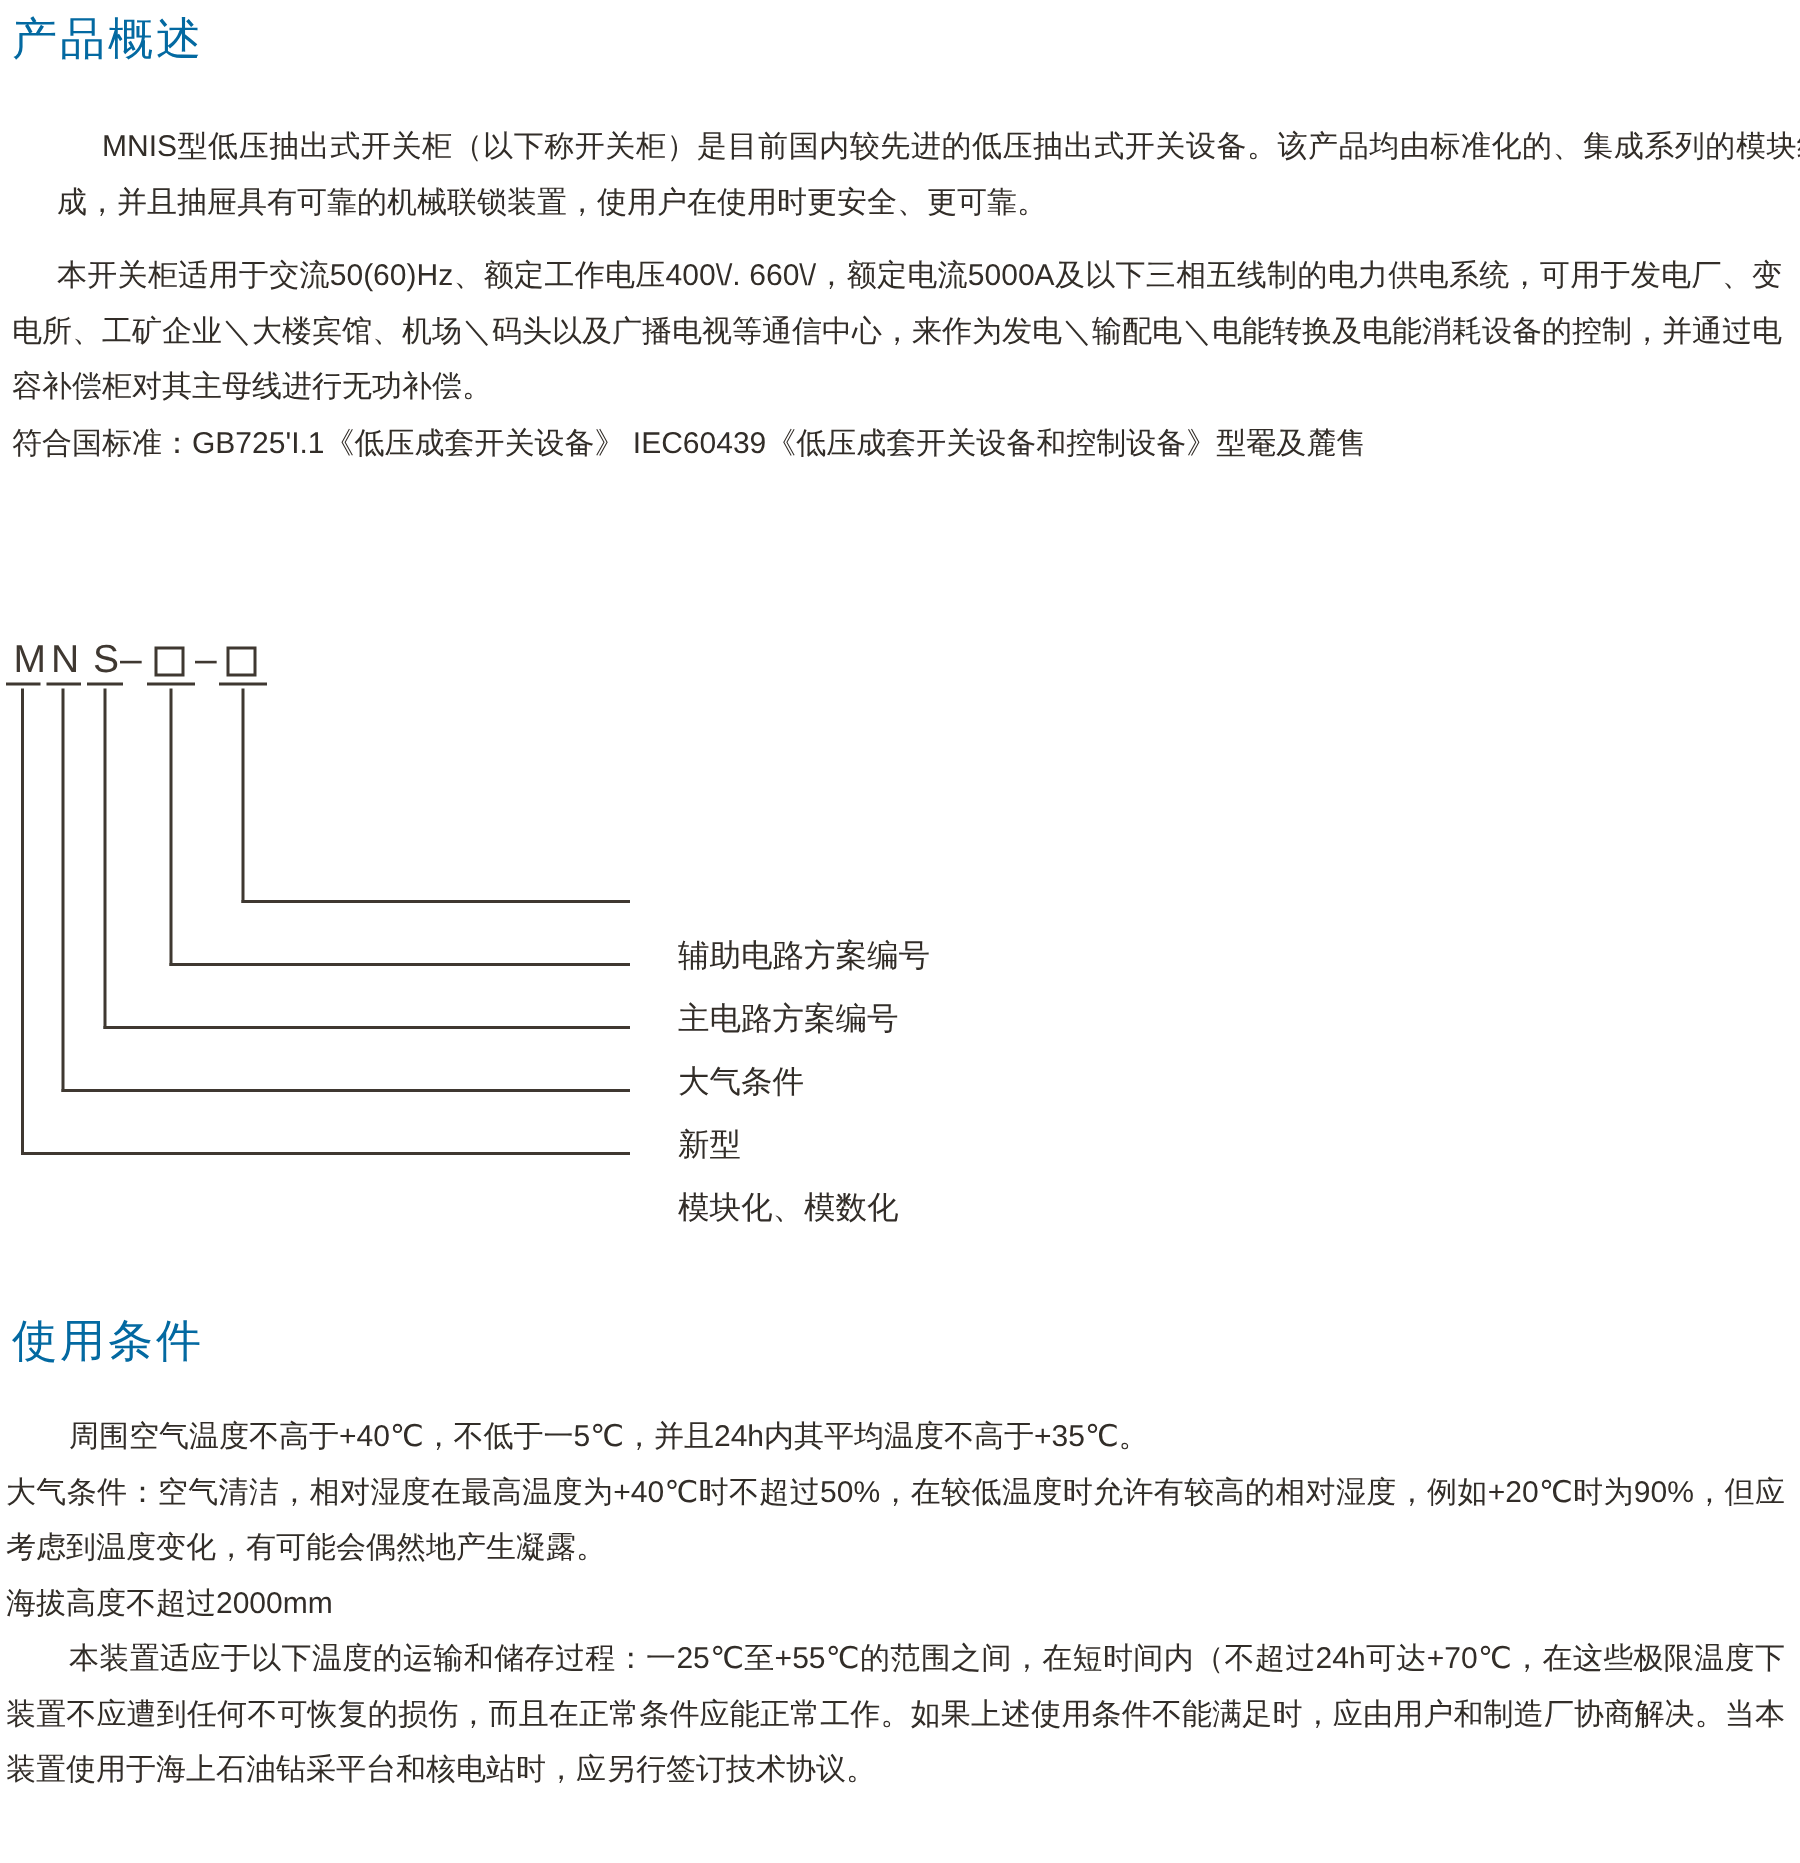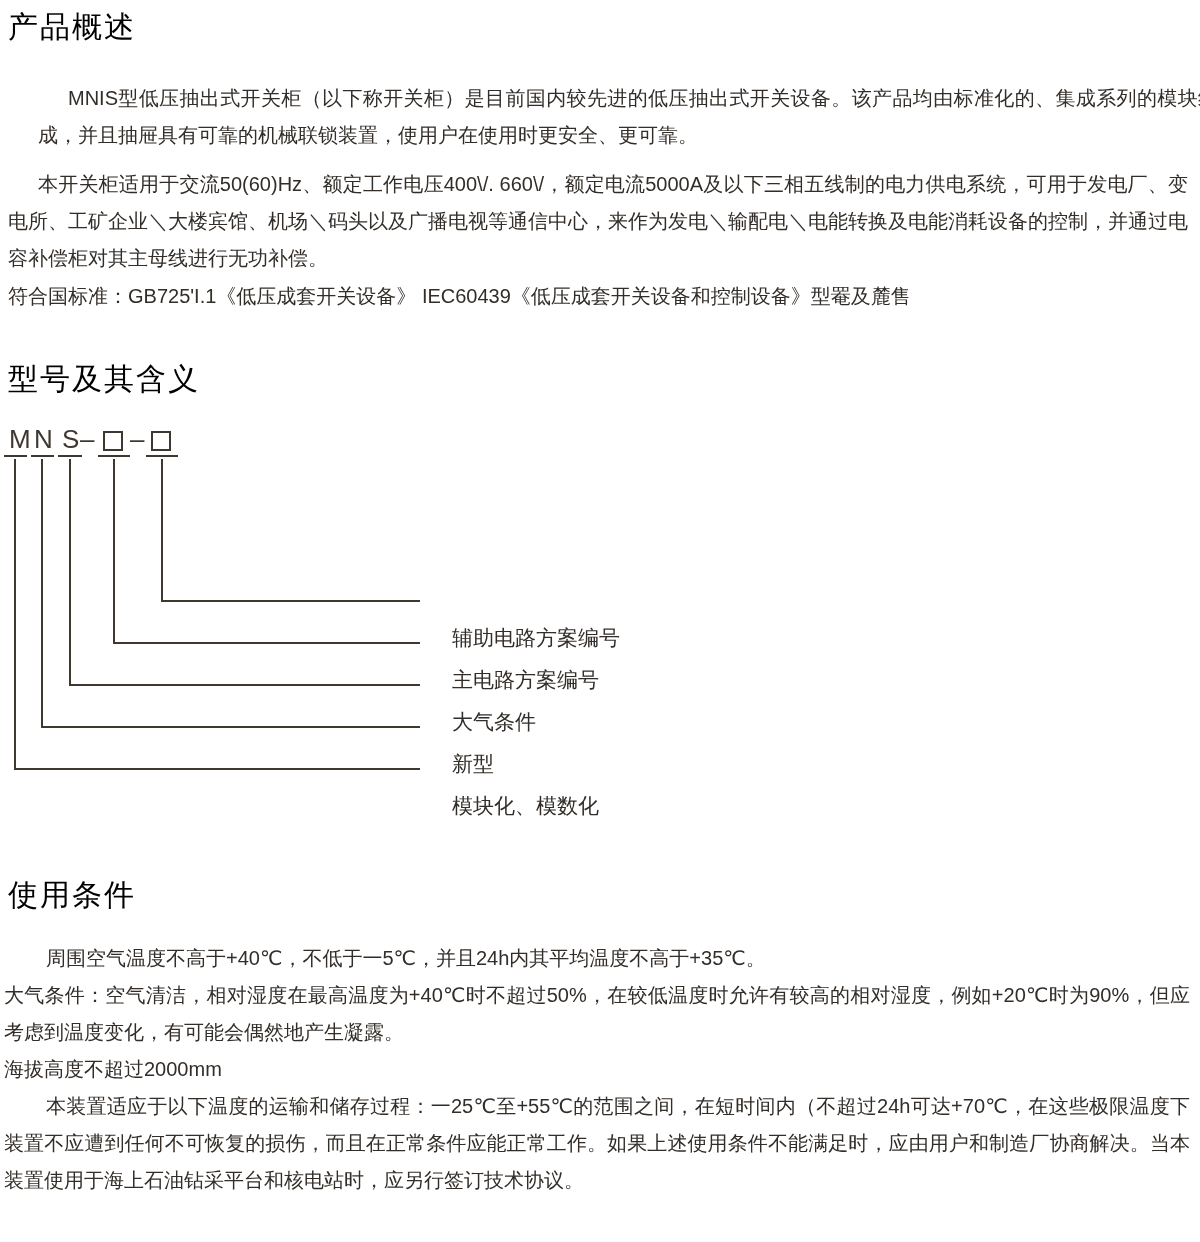--- a/index.html
+++ b/index.html
@@ -7,21 +7,21 @@
     position:relative;
     width:1200px; height:1242px;
     background:#ffffff;
     font-family:"Liberation Sans","DejaVu Sans",sans-serif;
     color:#322d28;
     overflow:hidden;
   }
   .heading {
     position:absolute; left:8px;
     font-size:30px; line-height:34px;
-    color:#000000;
+    color:#0369a1;
     font-weight:normal;
     letter-spacing:2px;
     margin:0;
   }
   .para {
     position:absolute; left:8px; width:1180px;
     font-size:20px; line-height:37px;
     margin:0;
     text-align:justify;
   }
@@ -50,21 +50,20 @@
 </head>
 <body>
 
 <div class="page">
 
   <h1 class="heading" style="top:10px;">产品概述</h1>
   <p class="para indent" style="top:80px;margin-left:30px;">MNIS型低压抽出式开关柜（以下称开关柜）是目前国内较先进的低压抽出式开关设备。该产品均由标准化的、集成系列的模块组成，并且抽屉具有可靠的机械联锁装置，使用户在使用时更安全、更可靠。</p>
   <p class="para indent" style="top:166px;">本开关柜适用于交流50(60)Hz、额定工作电压400\/. 660\/，额定电流5000A及以下三相五线制的电力供电系统，可用于发电厂、变电所、工矿企业＼大楼宾馆、机场＼码头以及广播电视等通信中心，来作为发电＼输配电＼电能转换及电能消耗设备的控制，并通过电容补偿柜对其主母线进行无功补偿。</p>
   <p class="para" style="top:278px;">符合国标准：GB725'I.1《低压成套开关设备》 IEC60439《低压成套开关设备和控制设备》型罨及麓售</p>
 
-  <h1 class="heading" style="top:362px;">型号及其含义</h1>
 
   <div class="diagram">
 
     <span class="dg-letter" style="left:9px;">M</span>
     <span class="dg-letter" style="left:34px;">N</span>
     <span class="dg-letter" style="left:62px;">S</span>
     <span class="dg-dash" style="left:80px;">–</span>
     <span class="dg-box" style="left:103px;"></span>
     <span class="dg-dash" style="left:130px;">–</span>
     <span class="dg-box" style="left:151px;"></span>

